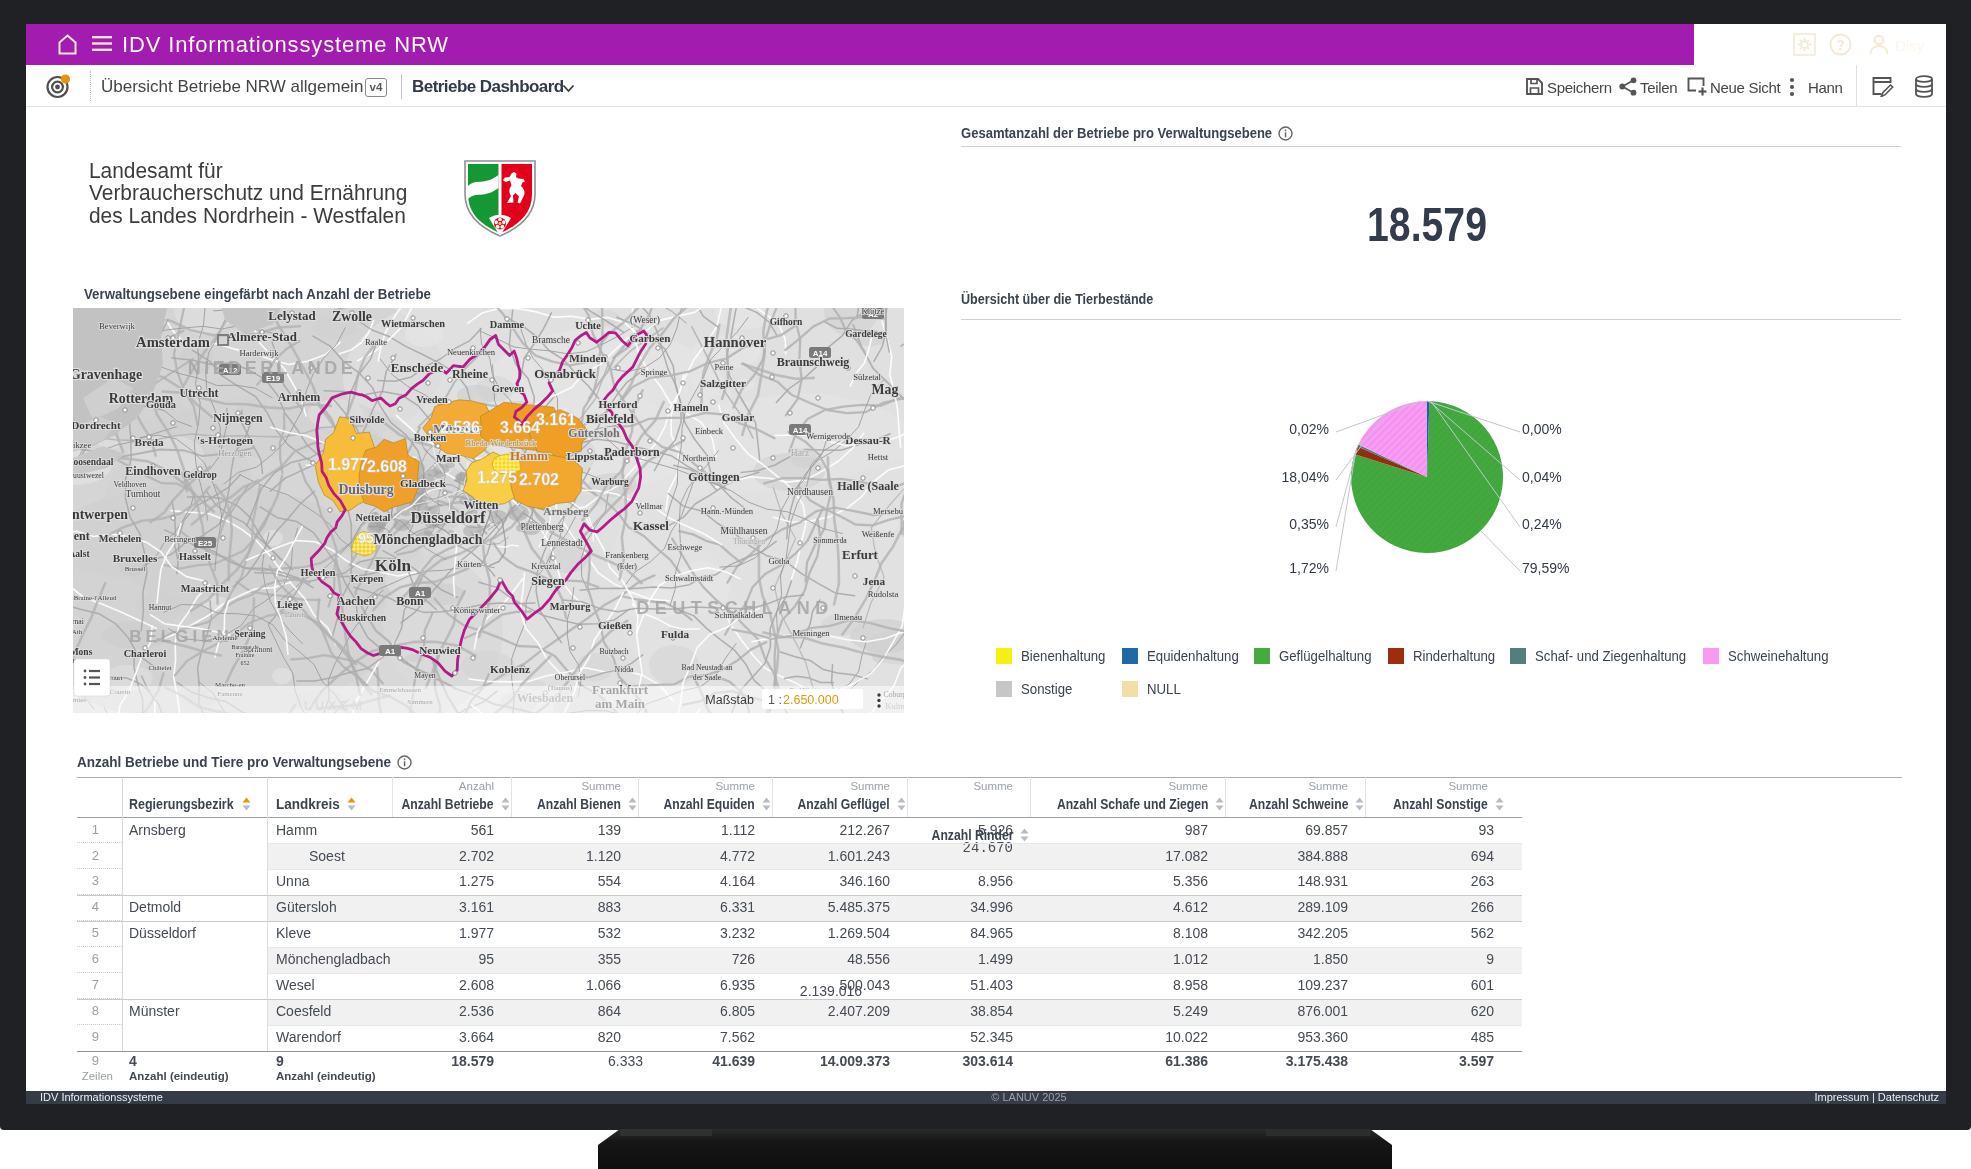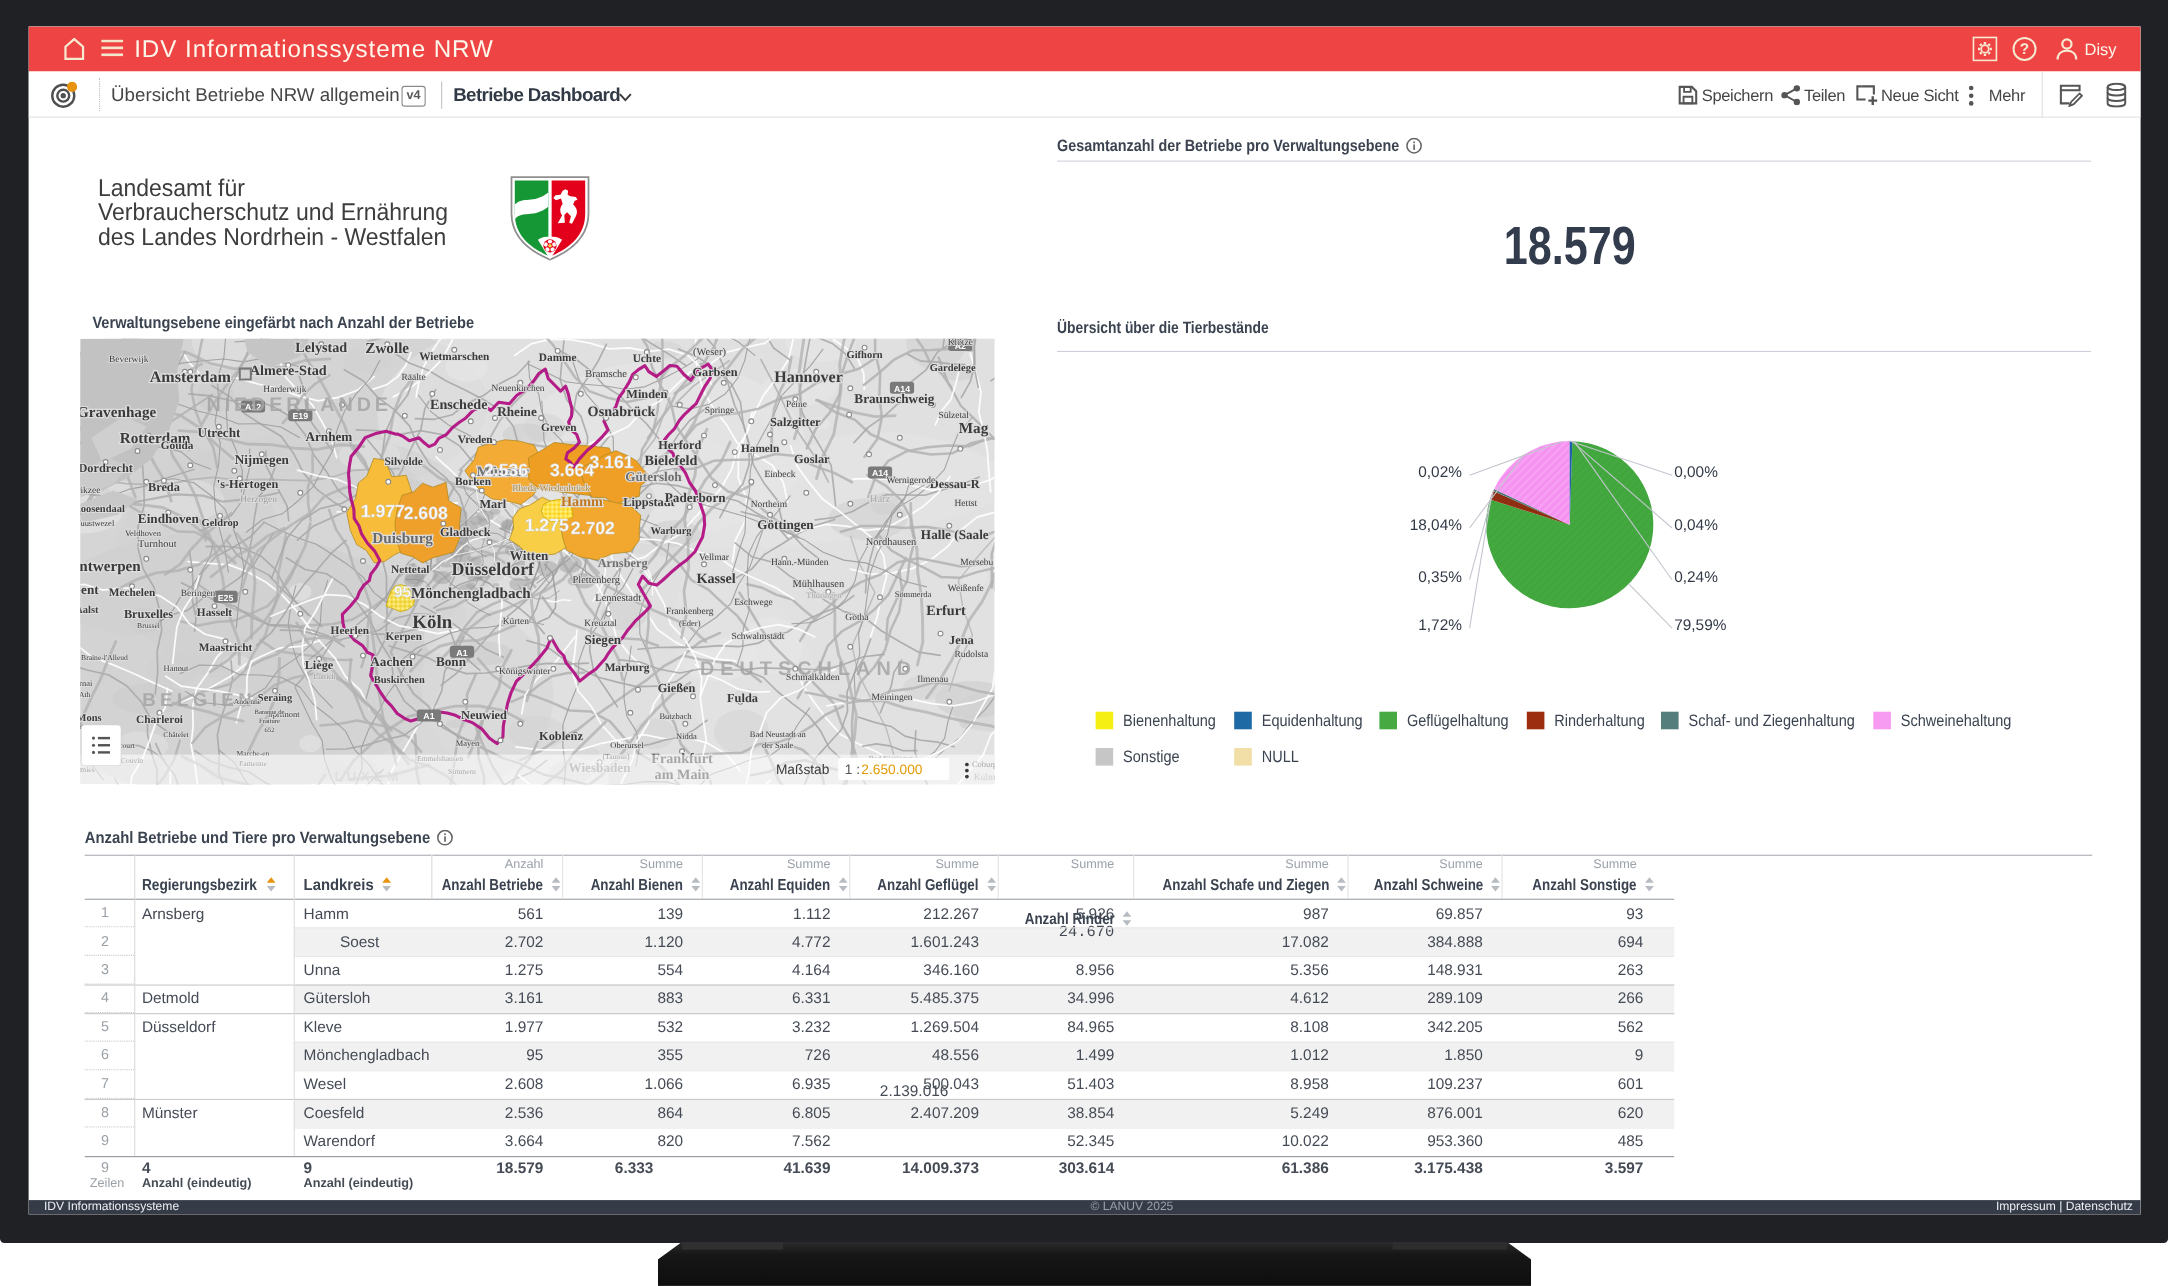--- a/index.html
+++ b/index.html
@@ -1,21 +1,21 @@
 <!DOCTYPE html>
 <html><head><meta charset="utf-8"><title>IDV</title>
 <style>
 *{margin:0;padding:0;box-sizing:border-box;}
 html,body{width:1971px;height:1169px;background:#fff;overflow:hidden;font-family:"Liberation Sans",sans-serif;}
 .abs{position:absolute;}
 #monitor{position:absolute;left:0;top:0;width:1971px;height:1130px;background:#1f2124;border-radius:0 0 4px 4px;}
 #stand{position:absolute;left:598px;top:1129px;width:794px;height:40px;background:linear-gradient(180deg,#2b2b2b 0%,#161616 30%,#0e0e0e 100%);clip-path:polygon(22px 0,772px 0,794px 16px,794px 40px,0 40px,0 16px);}
 .standseg{position:absolute;top:0;height:7px;background:#303030;}
 #screen{position:absolute;left:26px;top:24px;width:1920px;height:1080px;background:#ffffff;overflow:hidden;}
-#topbar{position:absolute;left:0;top:0;width:1920px;height:41px;background:#ef4444;padding-left:16px;}
+#topbar{position:absolute;left:0;top:0;width:1668px;height:41px;background:#a21caf;padding-left:16px;}
 #topbar .ttl{position:absolute;left:96px;top:8px;font-size:22px;color:#fdf7ec;letter-spacing:0.85px;}
 #toolbar{position:absolute;left:0;top:41px;width:1920px;height:42px;background:#fff;border-bottom:1px solid #e2e2e2;}
 .tbtxt{position:absolute;top:53px;font-size:17px;color:#454545;}
 .tbr{font-size:15px !important;letter-spacing:-0.3px;top:55px !important;}
 .tbbold{font-weight:bold;color:#323a46;}
 .ico{position:absolute;}
 h3.sec{position:absolute;font-size:15px;font-weight:bold;color:#3a434f;white-space:nowrap;}
 h3.sec svg{display:inline-block;}
 .cnd{display:inline-block;transform:scaleX(0.87);transform-origin:0 50%;}
 .cndr{display:inline-block;transform:scaleX(0.84);transform-origin:100% 50%;}
@@ -124,21 +124,21 @@
       </g>
     </svg>
 <div class="tbtxt tbr" style="left:1684px;">Neue Sicht</div>
 <svg class="ico" style="left:1763px;top:53px;" width="6" height="20" viewBox="0 0 6 20">
       <g fill="#555">
         <circle cx="3" cy="3" r="2.1"></circle>
         <circle cx="3" cy="10" r="2.1"></circle>
         <circle cx="3" cy="17" r="2.1"></circle>
       </g>
     </svg>
-<div class="tbtxt tbr" style="left:1782px;">Mehr</div>
+<div class="tbtxt tbr" style="left:1782px;">Hann</div>
 <div class="abs" style="left:1830px;top:41px;width:1px;height:42px;background:#e0e0e0;"></div>
 <svg class="ico" style="left:1846px;top:52px;" width="22" height="21" viewBox="0 0 22 21">
       <path d="M1.5 2h17v4H1.5zM1.5 2v16h8" fill="none" stroke="#555" stroke-width="1.9"></path>
       <path d="M18.5 9l-7.5 7.5-1.8 4 4-1.8L20.7 11z" fill="none" stroke="#555" stroke-width="1.6"></path>
     </svg>
 <svg class="ico" style="left:1888px;top:51px;" width="20" height="23" viewBox="0 0 20 23">
       <g fill="none" stroke="#555" stroke-width="1.8">
         <ellipse cx="10" cy="4" rx="8" ry="2.8"></ellipse>
         <path d="M2 4v15c0 1.6 3.6 2.8 8 2.8s8-1.2 8-2.8V4"></path>
         <path d="M2 9c0 1.6 3.6 2.8 8 2.8s8-1.2 8-2.8"></path>
@@ -1252,21 +1252,21 @@
 <div class="vline" style="left:1199px;top:753px;height:40px;background:#e3e3e3;"></div>
 <div class="vline" style="left:1339px;top:753px;height:40px;background:#e3e3e3;"></div>
 <div class="vline" style="left:366px;top:753px;height:40px;background:#e3e3e3;"></div>
 <div class="tcell num" style="left:51px;top:1029px;width:22px;color:#9aa0a6;font-size:13px;">9</div>
 <div class="abs" style="left:51px;top:1046px;width:36px;text-align:right;font-size:11.5px;color:#9aa0a6;">Zeilen</div>
 <div class="tcell" style="left:103px;top:1029px;font-weight:bold;">4</div>
 <div class="abs" style="left:103px;top:1046px;font-size:11.5px;font-weight:bold;color:#454b55;">Anzahl (eindeutig)</div>
 <div class="tcell" style="left:250px;top:1029px;font-weight:bold;">9</div>
 <div class="abs" style="left:250px;top:1046px;font-size:11.5px;font-weight:bold;color:#454b55;">Anzahl (eindeutig)</div>
 <div class="tcell num" style="left:366px;top:1029px;width:102px;font-weight:bold;">18.579</div>
-<div class="tcell num" style="left:458px;top:1029px;width:110px;font-weight:bold;">6.333</div>
+<div class="tcell num" style="left:507px;top:1029px;width:110px;font-weight:normal;">6.333</div>
 <div class="tcell num" style="left:612px;top:1029px;width:117px;font-weight:bold;">41.639</div>
 <div class="tcell num" style="left:746px;top:1029px;width:118px;font-weight:bold;">14.009.373</div>
 <div class="tcell num" style="left:881px;top:1029px;width:106px;font-weight:bold;">303.614</div>
 <div class="tcell num" style="left:1004px;top:1029px;width:178px;font-weight:bold;">61.386</div>
 <div class="tcell num" style="left:1199px;top:1029px;width:123px;font-weight:bold;">3.175.438</div>
 <div class="tcell num" style="left:1339px;top:1029px;width:129px;font-weight:bold;">3.597</div>
 <div id="footer">
       <span style="position:absolute;left:14px;">IDV Informationssysteme</span>
       <span style="position:absolute;left:0;width:1920px;text-align:center;color:#9aa0ac;margin-left:43px;">© LANUV 2025</span>
       <span style="position:absolute;right:7px;">Impressum | Datenschutz</span>

